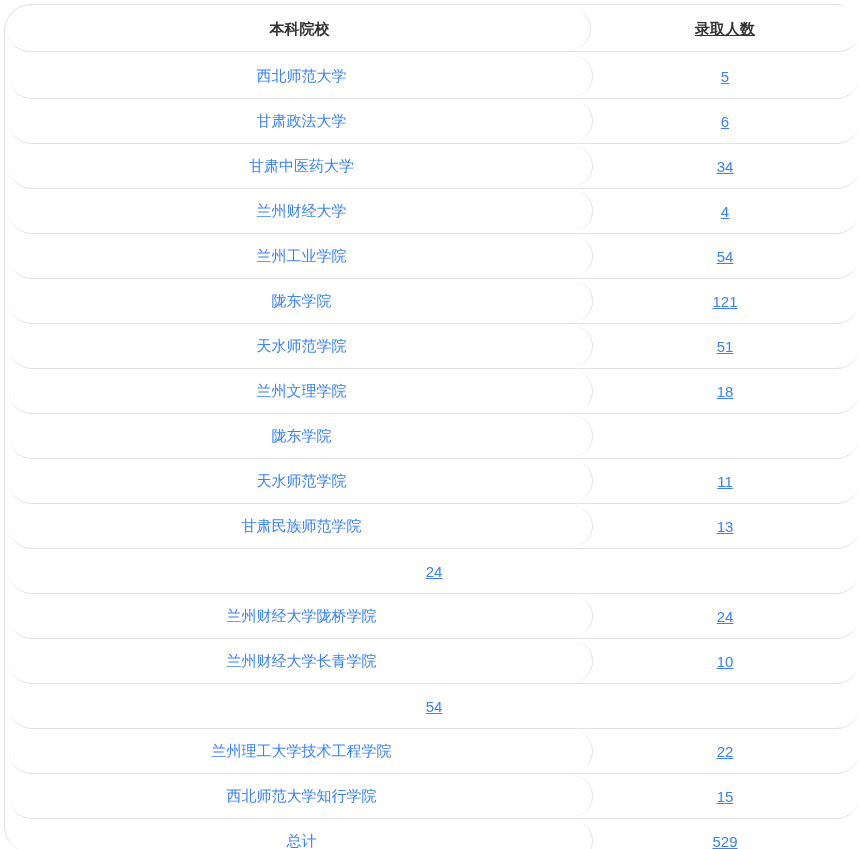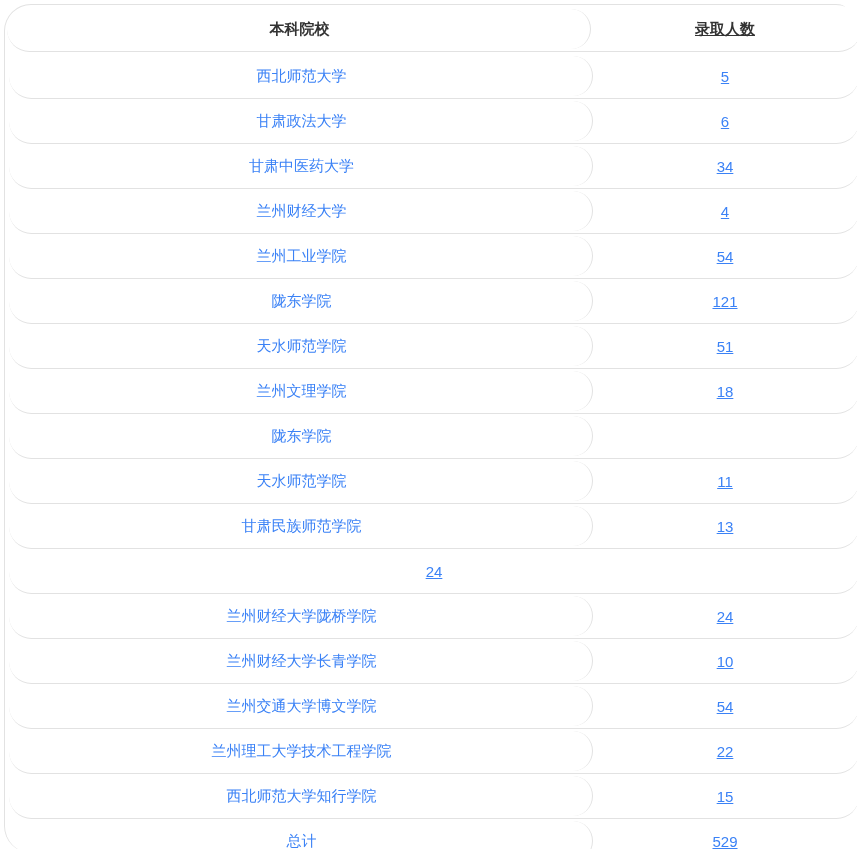--- a/index.html
+++ b/index.html
@@ -113,21 +113,20 @@
     <div class="cell school-cell">兰州财经大学陇桥学院</div>
     <div class="cell count-cell">24</div>
   </div>
 
   <div class="row">
     <div class="cell school-cell">兰州财经大学长青学院</div>
     <div class="cell count-cell">10</div>
   </div>
 
   <div class="row">
-    <div class="cell school-cell">兰州交通大学博文学院</div>
     <div class="cell count-cell">54</div>
   </div>
 
   <div class="row">
     <div class="cell school-cell">兰州理工大学技术工程学院</div>
     <div class="cell count-cell">22</div>
   </div>
 
   <div class="row">
     <div class="cell school-cell">西北师范大学知行学院</div>

